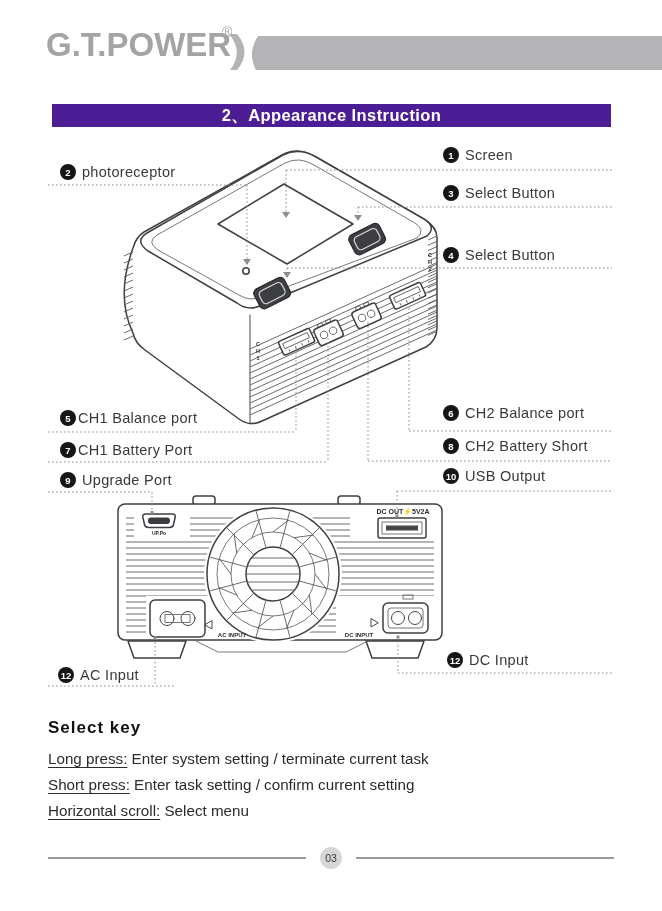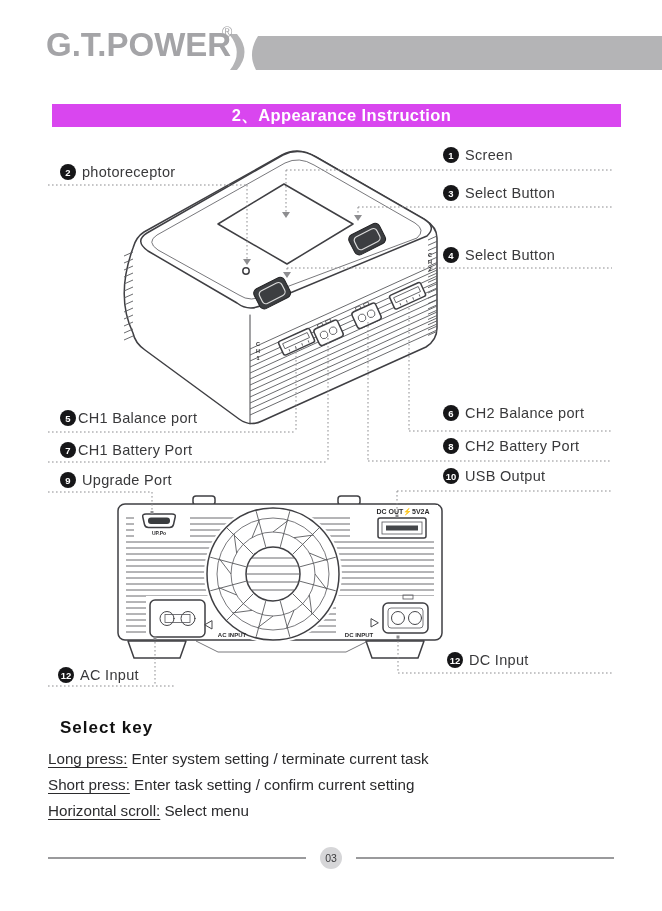--- a/index.html
+++ b/index.html
@@ -2,22 +2,22 @@
 <html><head>
 <meta charset="utf-8">
 <style>
   html,body{margin:0;padding:0;background:#fff;}
   .page{position:relative;width:662px;height:911px;background:#fff;overflow:hidden;
         font-family:"Liberation Sans",sans-serif;color:#2e2e30;}
   
   .logo{position:absolute;left:46px;top:28px;font-size:33px;font-weight:bold;
         color:#a4a4a7;letter-spacing:0px;line-height:1;}
   .regmark{position:absolute;left:222px;top:24px;font-size:14px;color:#a4a4a7;}
-  .titlebar{position:absolute;left:52px;top:104px;width:559px;height:23px;background:#d946ef;
-            display:flex;align-items:center;justify-content:center;padding-left:10px;}
+  .titlebar{position:absolute;left:52px;top:104px;width:559px;height:23px;background:#4c1d95;
+            display:flex;align-items:center;justify-content:center;}
   .titlebar span{color:#fff;font-weight:bold;font-size:16.5px;letter-spacing:.4px;}
   
   #diagram{position:absolute;left:0;top:0;}
   .ln{stroke:#46464a;stroke-width:1;fill:none;stroke-linecap:round;}
   .ln2{stroke:#3f3f43;stroke-width:1.5;fill:#fff;stroke-linejoin:round;}
   .lnf{stroke:#3f3f43;stroke-width:1.5;fill:none;stroke-linejoin:round;}
   .thin{stroke:#55555a;stroke-width:.8;fill:none;}
   .rib{stroke:#595a5e;stroke-width:.9;fill:none;}
   .tick{stroke:#595a5e;stroke-width:.9;}
   .mask{fill:#fff;stroke:none;}
@@ -28,21 +28,21 @@
   .vtext{writing-mode:vertical-rl;text-orientation:upright;letter-spacing:1px;}
   
   .callout{position:absolute;display:flex;align-items:center;gap:6px;height:18px;}
   .callout.tight{gap:2px;}
   .badge{width:16px;height:16px;border-radius:50%;background:#161618;color:#fff;
          font-size:9.5px;font-weight:bold;display:flex;align-items:center;justify-content:center;
          flex:0 0 16px;}
   .callout-text{font-size:14.5px;color:#39393b;letter-spacing:.3px;white-space:nowrap;text-align:right;}
   
   .selectkey{position:absolute;left:48px;top:718px;width:566px;}
-  .selectkey h3{margin:0 0 12px 12px;font-size:17px;letter-spacing:1px;color:#111;}
+  .selectkey h3{margin:0 0 12px 0;font-size:17px;letter-spacing:1px;color:#111;}
   .selectkey p{margin:2px 0 9px 0;font-size:15.2px;color:#2b2b2d;}
   .term{text-decoration:underline;text-underline-offset:2.5px;}
   
   .footline{position:absolute;height:2px;background:#9a9a9c;top:857px;}
   .pagenum{position:absolute;left:320px;top:847px;width:22px;height:22px;border-radius:50%;
            background:#d6d6d8;color:#3a3a3c;font-size:10.5px;display:flex;align-items:center;
            justify-content:center;}
 </style>
 </head>
 <body>
@@ -349,21 +349,21 @@
   <div class="callout" style="left:443px;top:246px">
     <span class="badge">4</span>
     <span class="callout-text">Select Button</span>
   </div>
   <div class="callout" style="left:443px;top:404px">
     <span class="badge">6</span>
     <span class="callout-text">CH2 Balance port</span>
   </div>
   <div class="callout" style="left:443px;top:437px">
     <span class="badge">8</span>
-    <span class="callout-text">CH2 Battery Port</span>
+    <span class="callout-text">CH2 Battery Short</span>
   </div>
   <div class="callout" style="left:443px;top:467px">
     <span class="badge">10</span>
     <span class="callout-text">USB Output</span>
   </div>
   <div class="callout" style="left:447px;top:651px">
     <span class="badge">12</span>
     <span class="callout-text">DC Input</span>
   </div>
 

